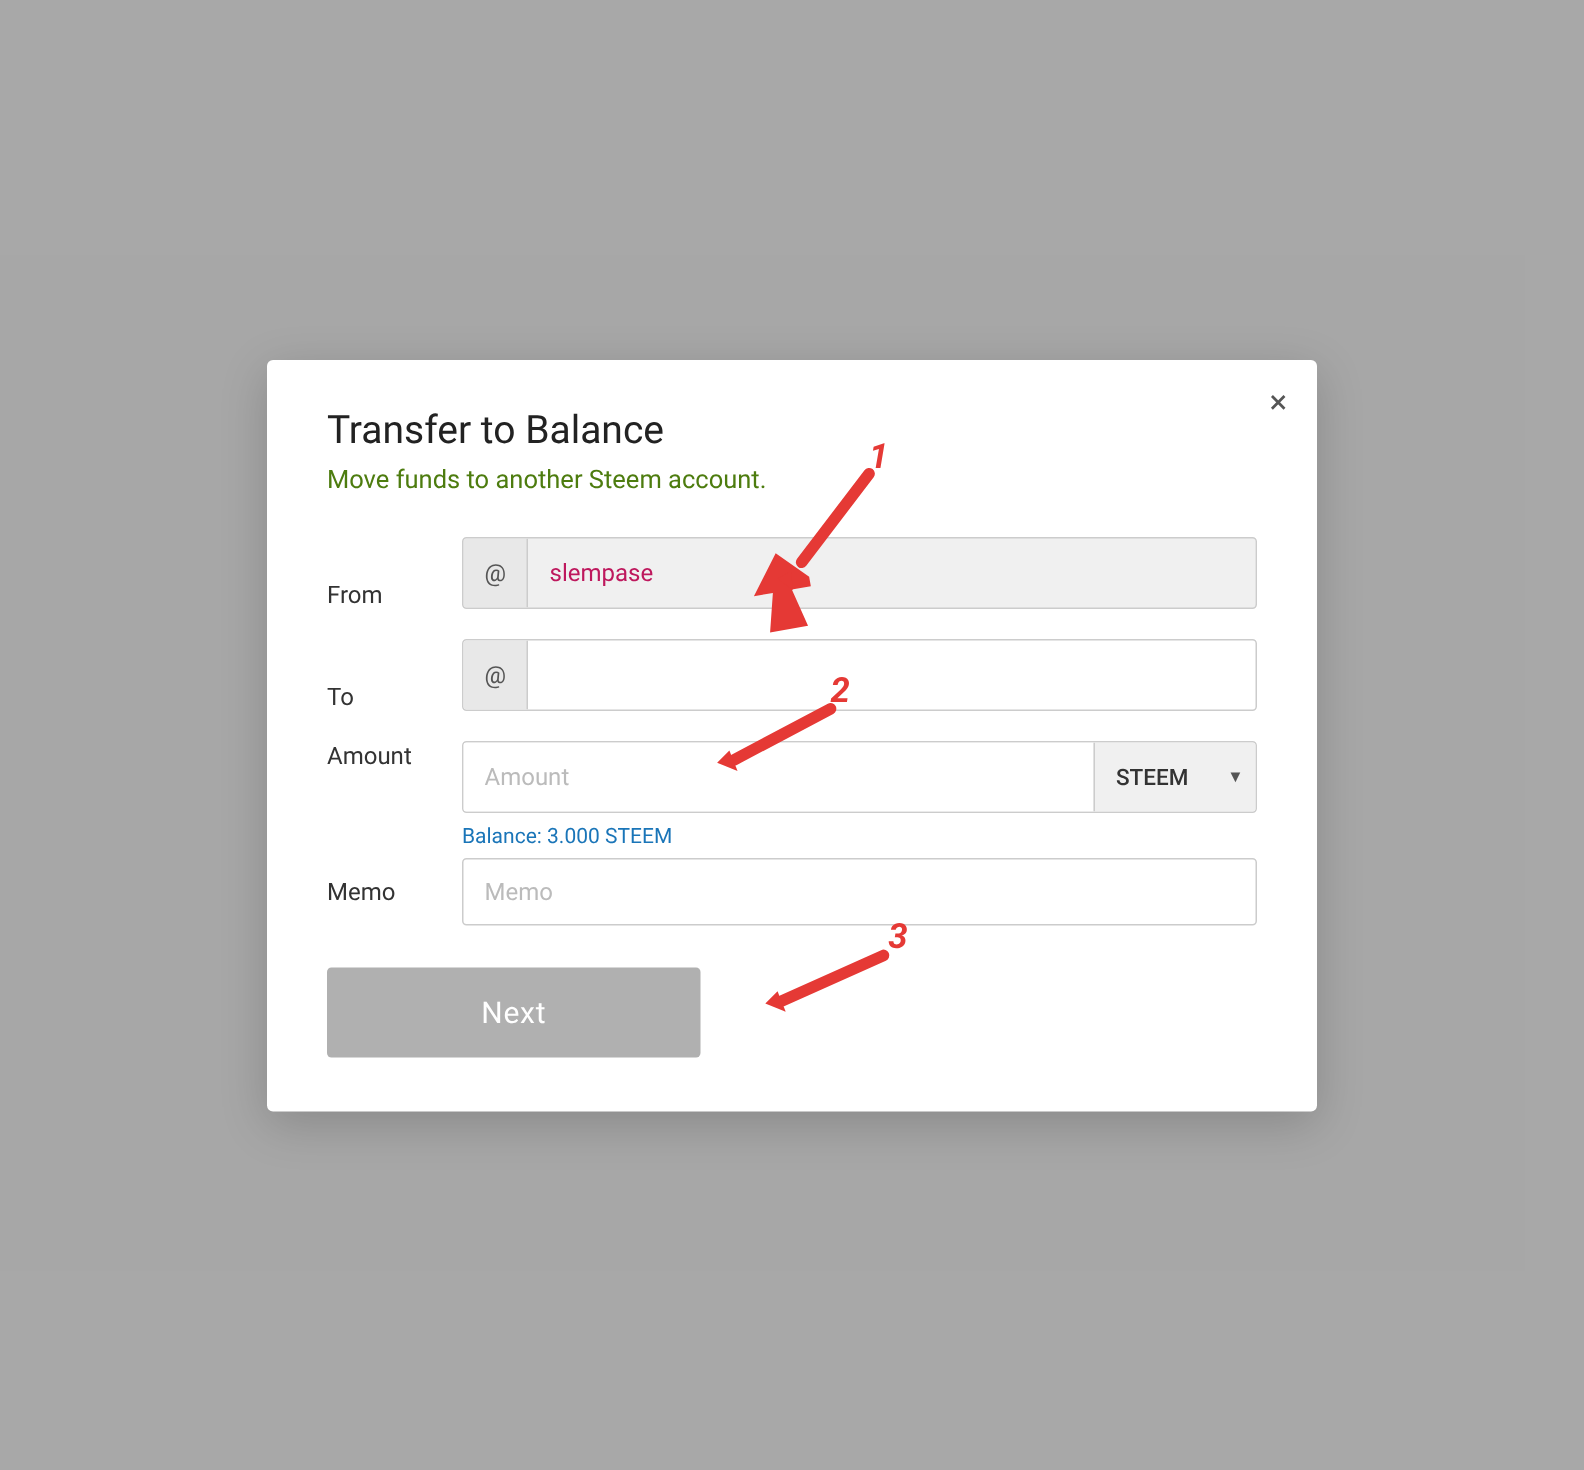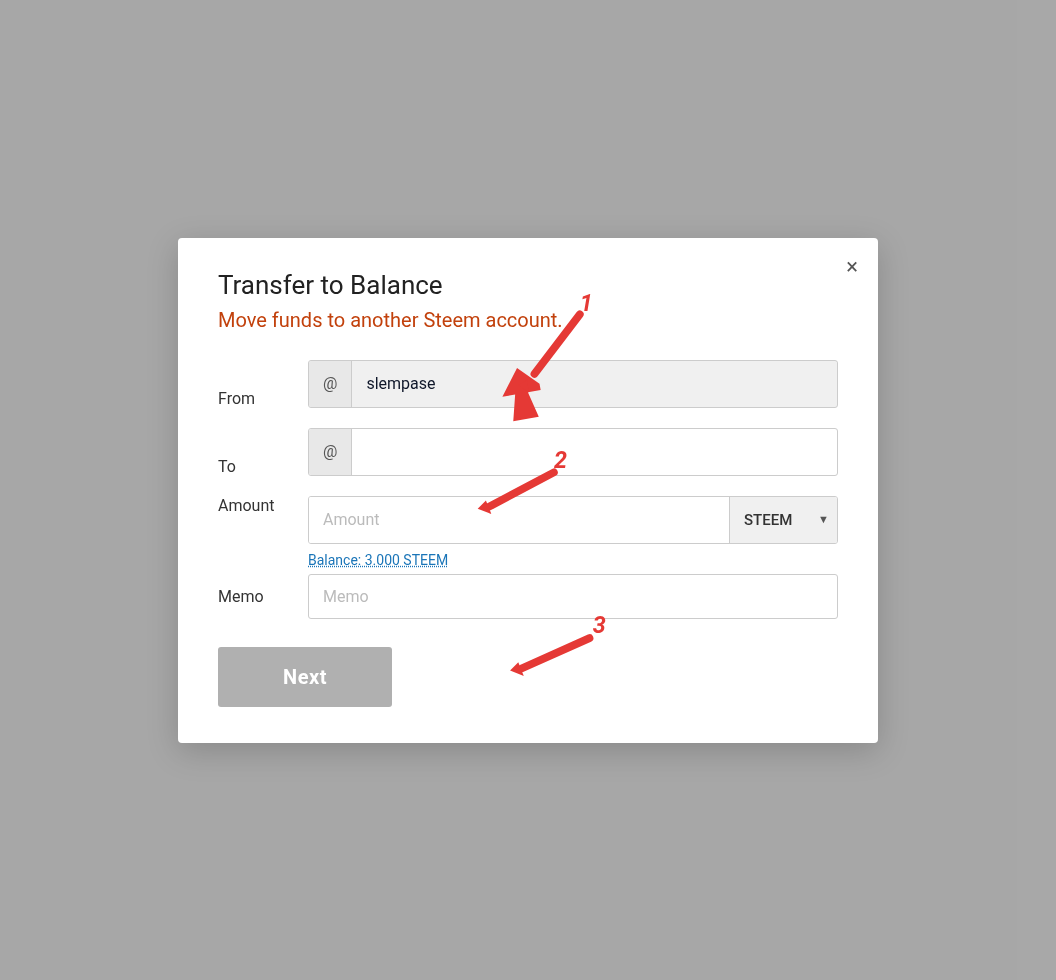--- a/index.html
+++ b/index.html
@@ -51,22 +51,22 @@
     }
 
     .modal-title {
       font-size: 26px;
       font-weight: 400;
       color: #222;
       margin-bottom: 8px;
     }
 
     .modal-subtitle {
-      font-size: 20px;
-      color: #c2410c;
+      font-size: 17px;
+      color: #4d7c0f;
       margin-bottom: 28px;
     }
 
     .form-row {
       display: flex;
       align-items: flex-end;
       margin-bottom: 20px;
     }
 
     .form-label {
@@ -107,21 +107,21 @@
       border: none;
       outline: none;
       font-size: 16px;
       padding: 12px 14px;
       background: transparent;
       color: #333;
     }
 
     .readonly-field .at-input {
       background: #f0f0f0;
-      color: #0f172a;
+      color: #be185d;
     }
 
     .amount-row {
       display: flex;
       margin-bottom: 8px;
     }
 
     .amount-input-wrapper {
       flex: 1;
       display: flex;
@@ -171,21 +171,20 @@
       font-size: 11px;
       color: #555;
     }
 
     .balance-text {
       font-size: 14px;
       color: #1a75b8;
       margin-left: 90px;
       margin-bottom: 6px;
       font-weight: 400;
-      text-decoration: underline;
       text-decoration-style: dotted;
     }
 
     .memo-public-note {
       font-size: 14px;
       color: #555;
       margin-left: 90px;
       margin-bottom: 8px;
     }
 
@@ -216,23 +215,23 @@
     .memo-input-full {
       flex: 1;
     }
 
     .next-btn {
       background: #b0b0b0;
       color: #fff;
       border: none;
       border-radius: 3px;
       padding: 18px 0;
-      width: 174px;
+      width: 249px;
       font-size: 20px;
-      font-weight: 700;
+      font-weight: 400;
       cursor: pointer;
       letter-spacing: 0.5px;
     }
 
     .arrow-svg {
       position: absolute;
       top: 0;
       left: 0;
       width: 100%;
       height: 100%;

